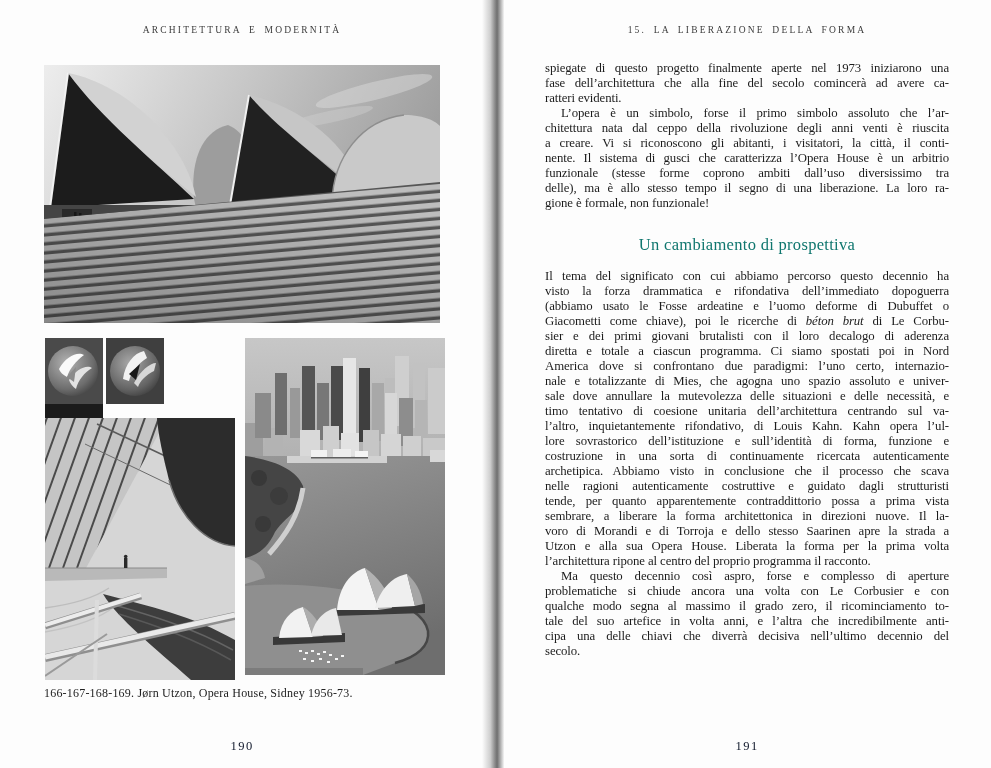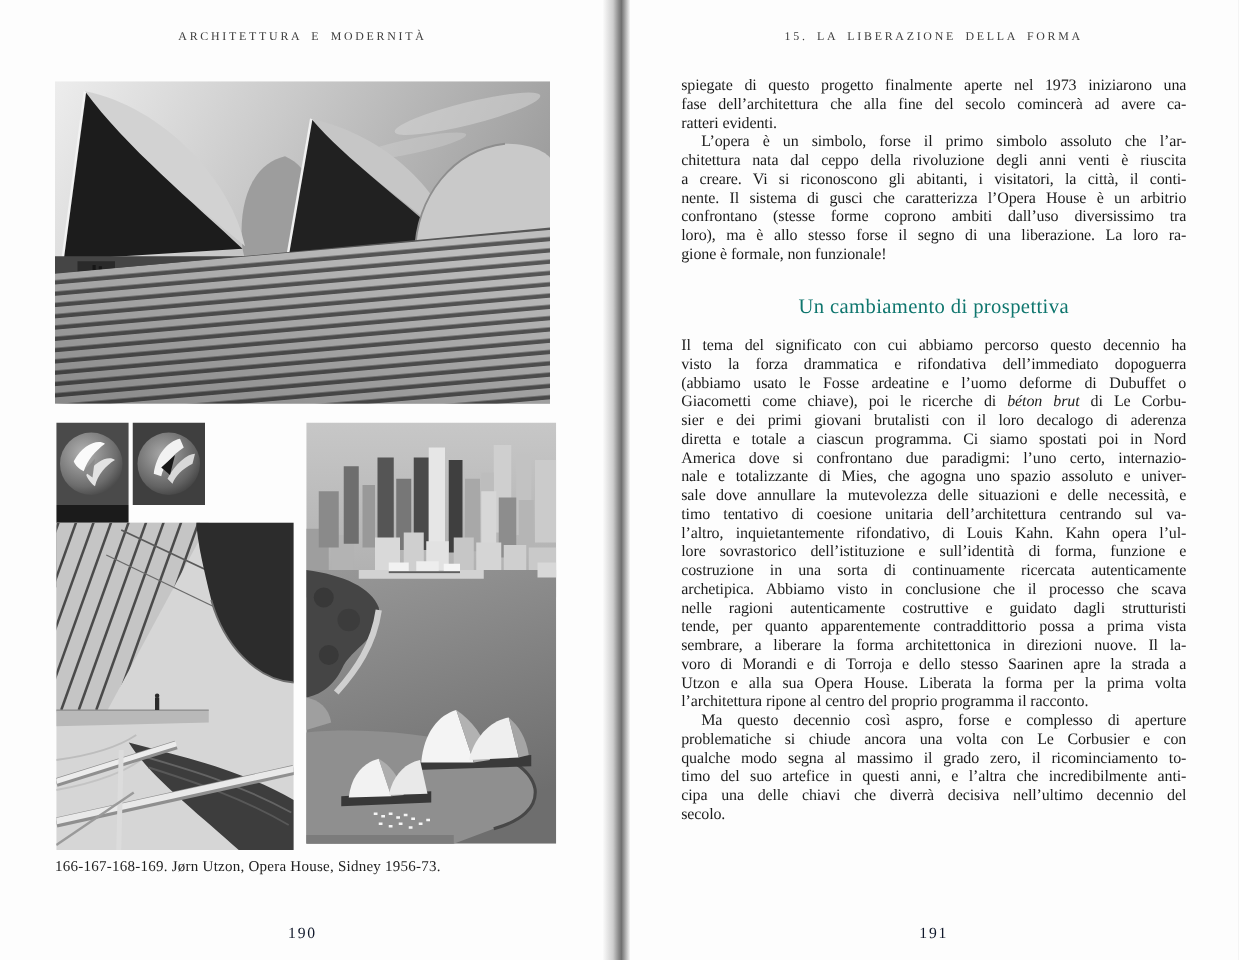--- a/index.html
+++ b/index.html
@@ -283,22 +283,22 @@
     <div class="para">
         <div class="ln">spiegate di questo progetto finalmente aperte nel 1973 iniziarono una</div>
         <div class="ln">fase dell’architettura che alla fine del secolo comincerà ad avere ca-</div>
         <div class="ln ln-last">ratteri evidenti.</div>
       </div>
     <div class="para">
         <div class="ln ln-indent">L’opera è un simbolo, forse il primo simbolo assoluto che l’ar-</div>
         <div class="ln">chitettura nata dal ceppo della rivoluzione degli anni venti è riuscita</div>
         <div class="ln">a creare. Vi si riconoscono gli abitanti, i visitatori, la città, il conti-</div>
         <div class="ln">nente. Il sistema di gusci che caratterizza l’Opera House è un arbitrio</div>
-        <div class="ln">confrontano (stesse forme coprono ambiti dall’uso diversissimo tra</div>
-        <div class="ln">loro), ma è allo stesso forse il segno di una liberazione. La loro ra-</div>
+        <div class="ln">funzionale (stesse forme coprono ambiti dall’uso diversissimo tra</div>
+        <div class="ln">delle), ma è allo stesso tempo il segno di una liberazione. La loro ra-</div>
         <div class="ln ln-last">gione è formale, non funzionale!</div>
       </div>
     <div class="section-heading">Un cambiamento di prospettiva</div>
     <div class="para">
         <div class="ln">Il tema del significato con cui abbiamo percorso questo decennio ha</div>
         <div class="ln">visto la forza drammatica e rifondativa dell’immediato dopoguerra</div>
         <div class="ln">(abbiamo usato le Fosse ardeatine e l’uomo deforme di Dubuffet o</div>
         <div class="ln">Giacometti come chiave), poi le ricerche di <i>béton brut</i> di Le Corbu-</div>
         <div class="ln">sier e dei primi giovani brutalisti con il loro decalogo di aderenza</div>
         <div class="ln">diretta e totale a ciascun programma. Ci siamo spostati poi in Nord</div>
@@ -314,21 +314,21 @@
         <div class="ln">tende, per quanto apparentemente contraddittorio possa a prima vista</div>
         <div class="ln">sembrare, a liberare la forma architettonica in direzioni nuove. Il la-</div>
         <div class="ln">voro di Morandi e di Torroja e dello stesso Saarinen apre la strada a</div>
         <div class="ln">Utzon e alla sua Opera House. Liberata la forma per la prima volta</div>
         <div class="ln ln-last">l’architettura ripone al centro del proprio programma il racconto.</div>
       </div>
     <div class="para">
         <div class="ln ln-indent">Ma questo decennio così aspro, forse e complesso di aperture</div>
         <div class="ln">problematiche si chiude ancora una volta con Le Corbusier e con</div>
         <div class="ln">qualche modo segna al massimo il grado zero, il ricominciamento to-</div>
-        <div class="ln">timo del suo artefice in questi anni, e l’altra che incredibilmente anti-</div>
+        <div class="ln">tale del suo artefice in volta anni, e l’altra che incredibilmente anti-</div>
         <div class="ln">cipa una delle chiavi che diverrà decisiva nell’ultimo decennio del</div>
         <div class="ln ln-last">secolo.</div>
       </div>
   </div>
 
   <div class="folio right">191</div>
 
 </div>
 
 </body></html>

